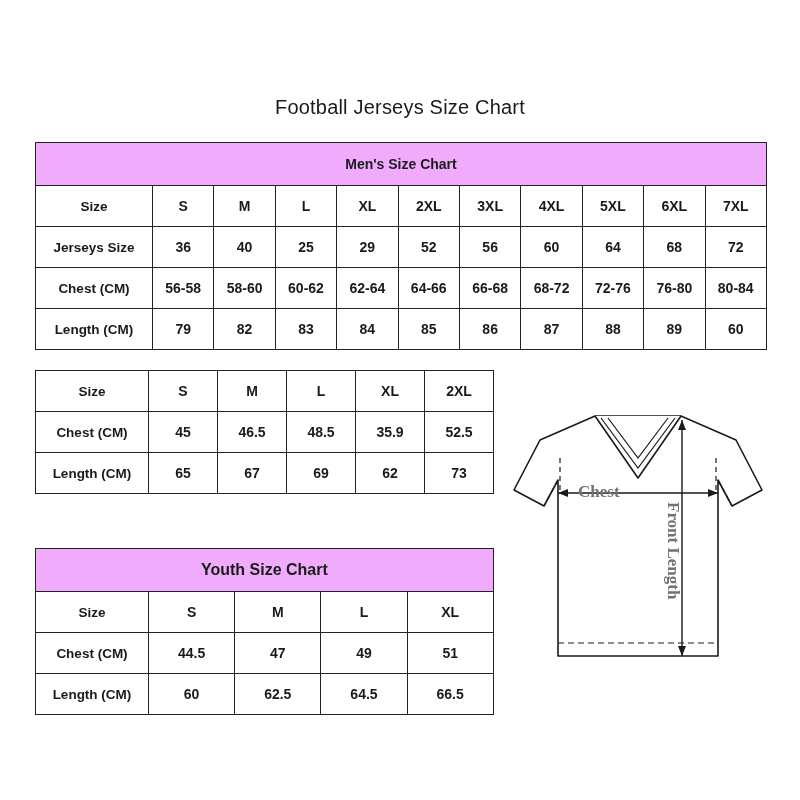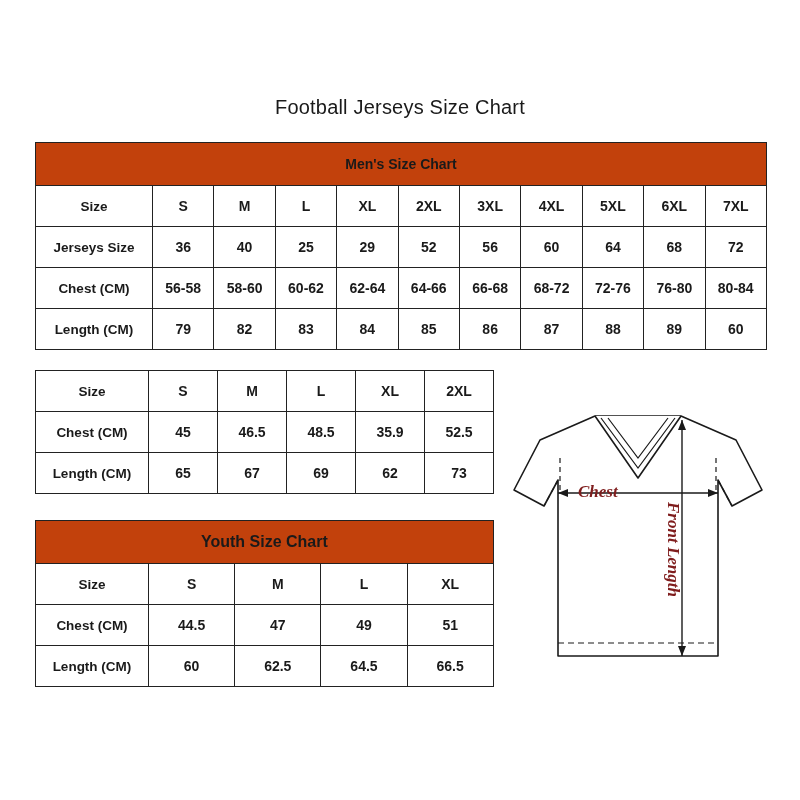--- a/index.html
+++ b/index.html
@@ -42,21 +42,21 @@
     text-align: center;
     vertical-align: middle;
     font-size: 14px;
     font-weight: bold;
     padding: 0;
     height: 40px;
     color: #1a1a1a;
     background: #ffffff;
   }
   table.size-table .caption-cell {
-    background: #c2410c;
+    background: #f0abfc;
     font-size: 16px;
     font-weight: bold;
     height: 42px;
   }
   table.size-table td.label-cell {
     font-size: 13.5px;
   }
 
   
   #mens-table-wrap {
@@ -77,41 +77,40 @@
     top: 370px;
   }
   #womens-table { width: 458px; }
   #womens-table col.c0 { width: 113px; }
   #womens-table col.cx { width: 69px; }
 
   
   #youth-table-wrap {
     position: absolute;
     left: 35px;
-    top: 520px;
+    top: 548px;
   }
   #youth-table { width: 458px; }
   #youth-table col.c0 { width: 113px; }
   #youth-table col.cx { width: 86.2px; }
 
   
   #shirt-diagram {
     position: absolute;
     left: 500px;
     top: 398px;
     width: 290px;
     height: 300px;
   }
   .shirt-label {
     position: absolute;
     font-family: "Liberation Serif", serif;
-    font-style: italic;
     font-weight: bold;
     font-size: 17px;
-    color: #7f1d1d;
+    color: #737373;
   }
   #chest-label {
     left: 78px;
     top: 84px;
   }
   #front-length-label {
     left: 163px;
     top: 104px;
     writing-mode: vertical-rl;
     text-orientation: mixed;

